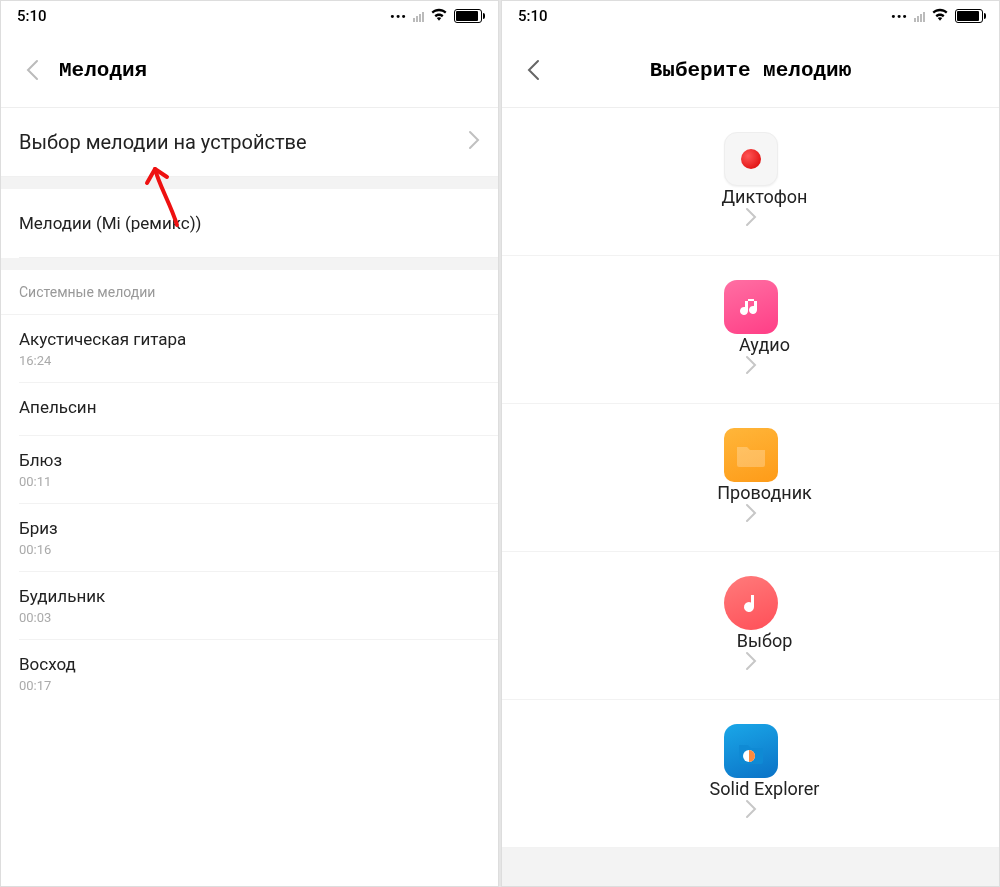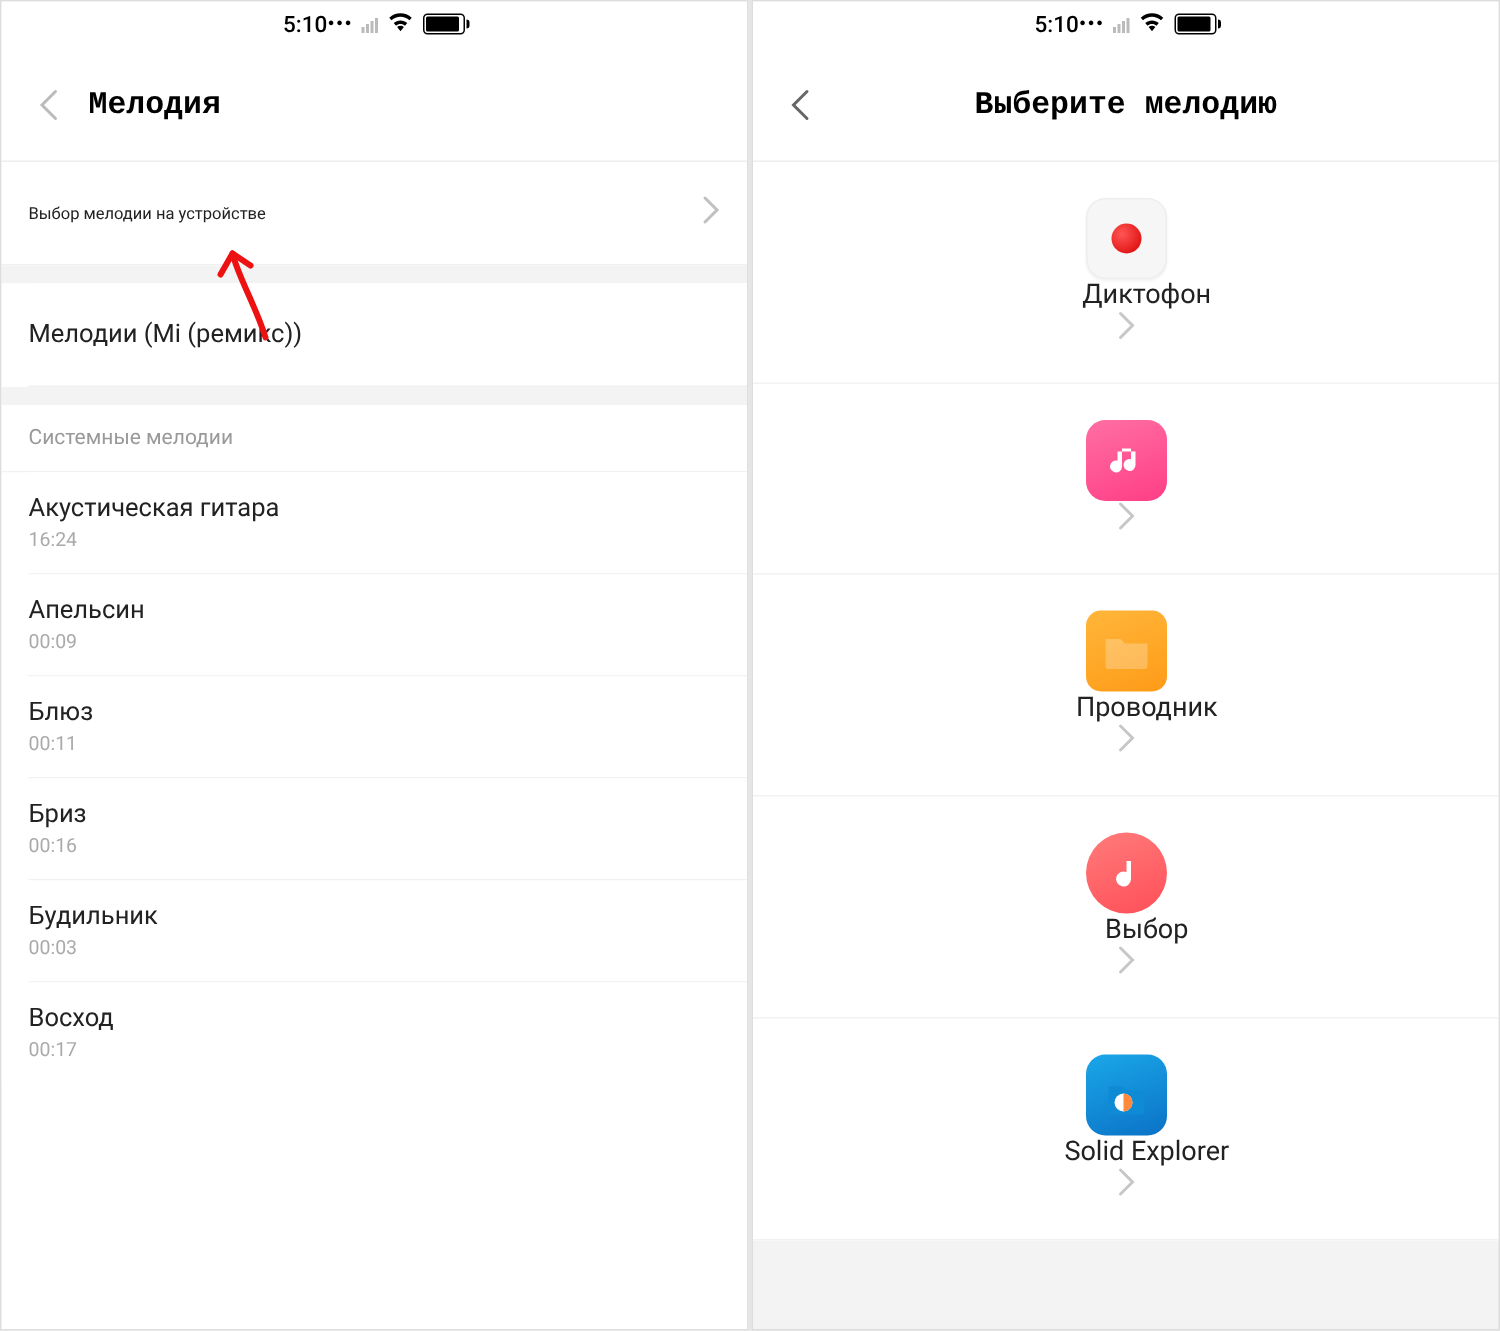--- a/index.html
+++ b/index.html
@@ -27,21 +27,21 @@
     border: 1px solid #ddd;
   }
   .phone-right { background: #f3f3f3; }
   .phone-right .content-white { background: #fff; }
 
   
   .status-bar {
     height: 30px;
     display: flex;
     align-items: center;
-    justify-content: center;
+    justify-content: space-between;
     padding: 0 16px;
     background: #fff;
     font-size: 15px;
     font-weight: 500;
   }
   .status-time { color: #000; }
   .status-icons { display: flex; align-items: center; gap: 6px; }
   .dots { letter-spacing: 1px; font-weight: bold; font-size: 13px; color: #000; }
   .signal-bars {
     display: flex; align-items: flex-end; gap: 1px; height: 12px;
@@ -87,21 +87,21 @@
 
   
   .row {
     display: flex; align-items: center;
     padding: 22px 18px;
     background: #fff;
     border-bottom: 1px solid #f0f0f0;
     position: relative;
   }
   .row-label {
-    font-size: 11px;
+    font-size: 20px;
     color: #222;
     flex: 1;
   }
   .chevron {
     color: #c0c0c0;
   }
   .section-gap { height: 12px; background: #f3f3f3; }
   .row-remix {
     padding: 24px 18px;
     margin-left: 18px;
@@ -236,21 +236,20 @@
 
     <div class="section-header">Системные мелодии</div>
 
     <div class="song-wrap">
       <div class="song-row">
         <div class="song-title">Акустическая гитара</div>
         <div class="song-duration">16:24</div>
       </div>
       <div class="song-row">
         <div class="song-title">Апельсин</div>
-        <div class="song-duration">00:09</div>
       </div>
       <div class="song-row">
         <div class="song-title">Блюз</div>
         <div class="song-duration">00:11</div>
       </div>
       <div class="song-row">
         <div class="song-title">Бриз</div>
         <div class="song-duration">00:16</div>
       </div>
       <div class="song-row">
@@ -310,20 +309,21 @@
               </svg>
         </span>
       </div>
 
       <div class="app-row">
         <div class="app-icon icon-audio">
           <svg width="28" height="28" viewBox="0 0 28 28">
                 <path d="M11 6 v12 a4 4 0 1 1 -3 -3.9 V8 h12 v9 a4 4 0 1 1 -3 -3.9 V6 z" fill="#fff"></path>
               </svg>
         </div>
+        <div class="app-label">Аудио</div>
         <span class="chevron">
           <svg width="12" height="20" viewBox="0 0 12 20">
                 <path d="M2 2 L10 10 L2 18" stroke="#c7c7c7" stroke-width="2" fill="none" stroke-linecap="round"></path>
               </svg>
         </span>
       </div>
 
       <div class="app-row">
         <div class="app-icon icon-files">
           <svg width="34" height="28" viewBox="0 0 34 28">

